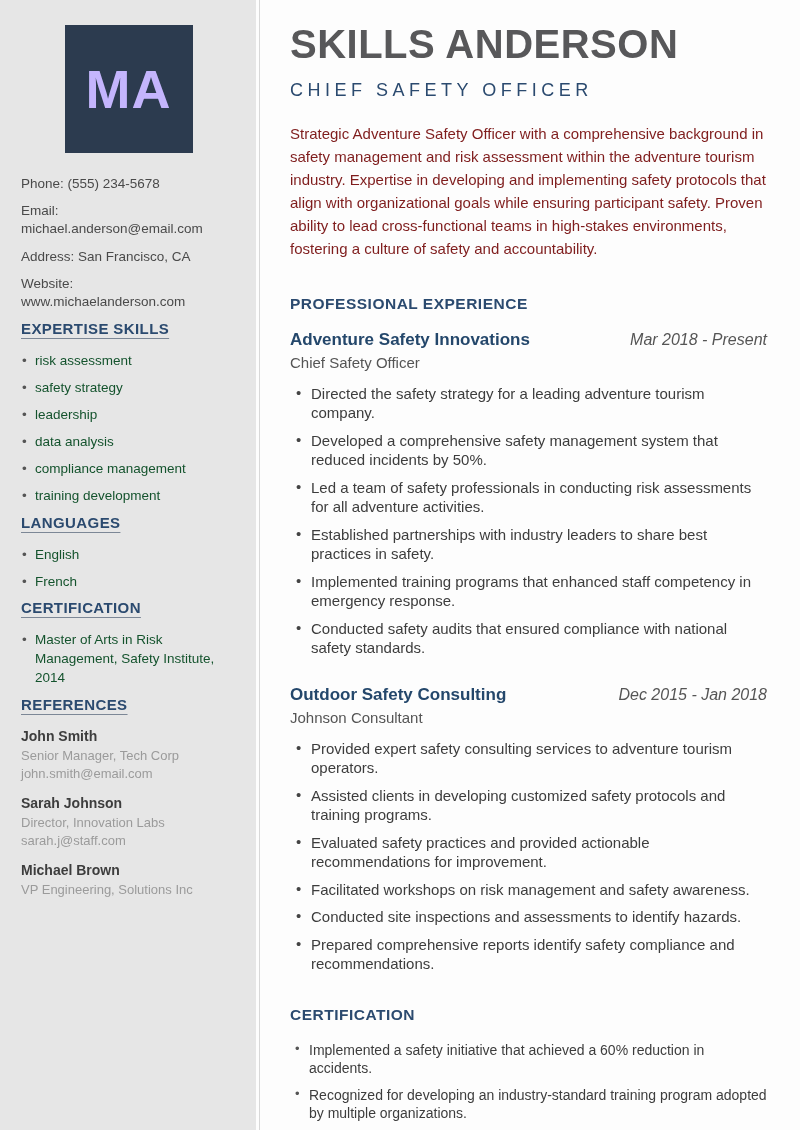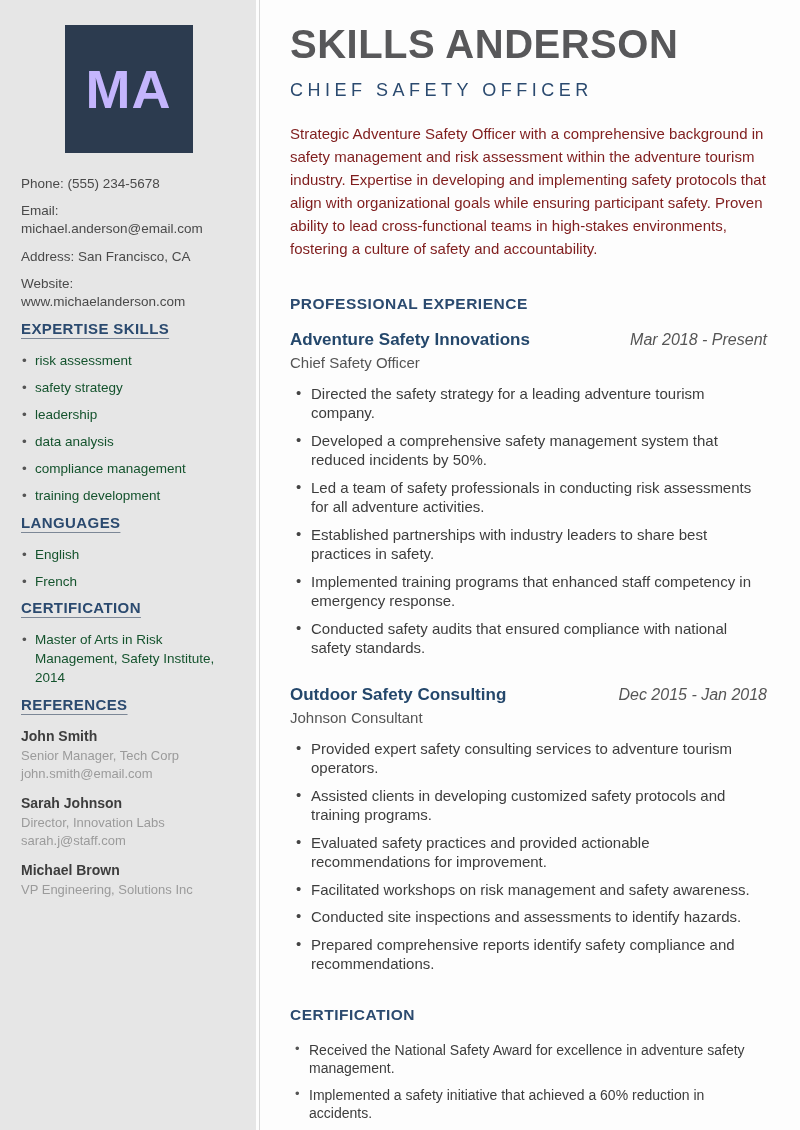--- a/index.html
+++ b/index.html
@@ -202,20 +202,19 @@
         <li>Evaluated safety practices and provided actionable recommendations for improvement.</li>
         <li>Facilitated workshops on risk management and safety awareness.</li>
         <li>Conducted site inspections and assessments to identify hazards.</li>
         <li>Prepared comprehensive reports identify safety compliance and recommendations.</li>
       </ul>
     </section>
 
     <section class="achievements">
       <div class="main-heading">CERTIFICATION</div>
       <ul class="achieve-list">
-        <li>Received the National Safety Award for excellence in adventure safety management.</li>
         <li>Implemented a safety initiative that achieved a 60% reduction in accidents.</li>
         <li>Recognized for developing an industry-standard training program adopted by multiple organizations.</li>
       </ul>
     </section>
 
   </main>
 </div>
 
 </body></html>

